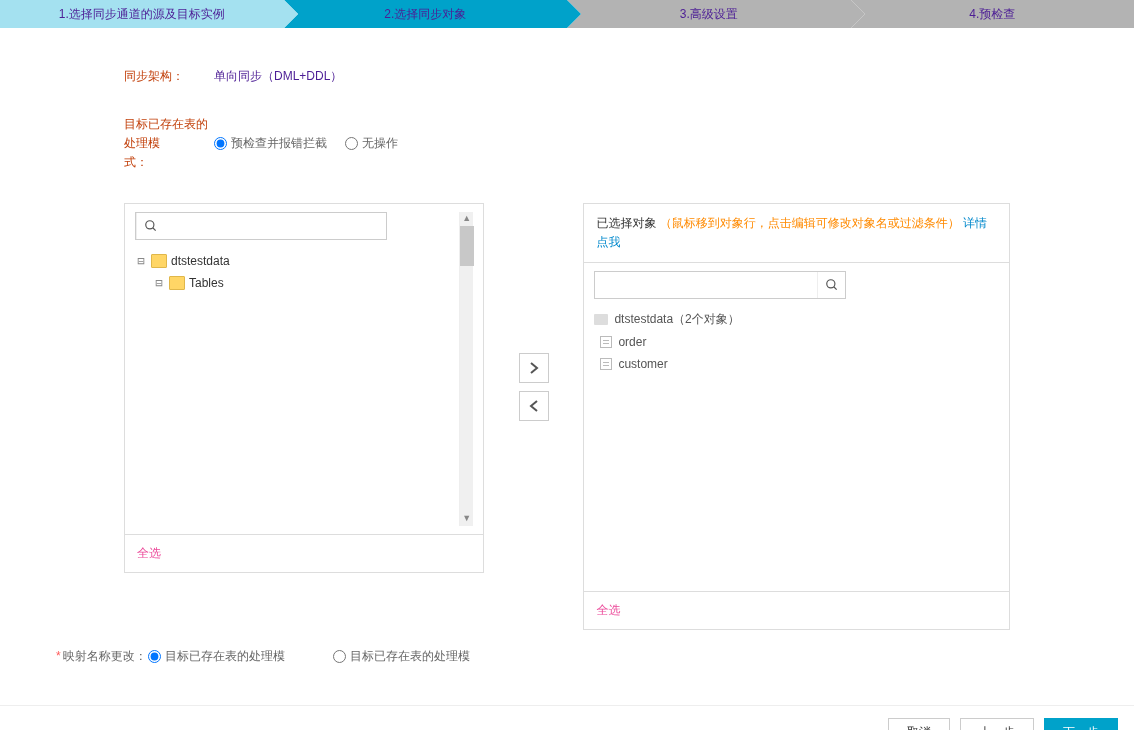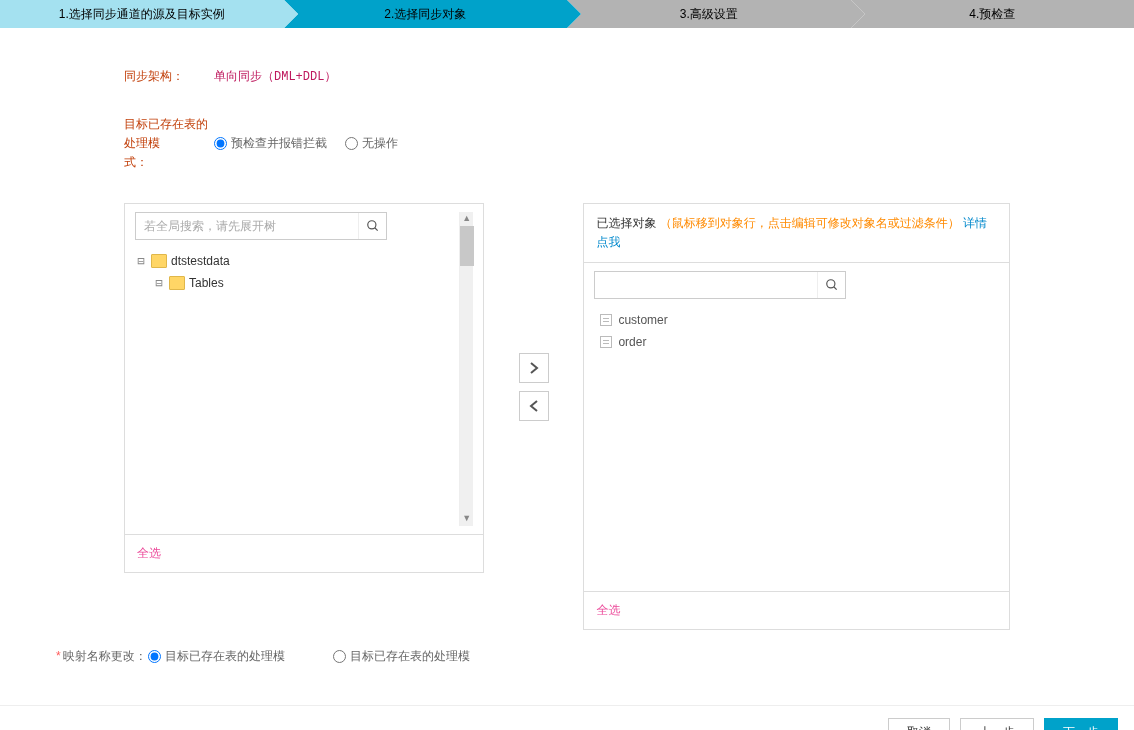--- a/index.html
+++ b/index.html
@@ -14,21 +14,21 @@
       display: flex;
       height: 28px;
       background: #fff;
     }
     .step {
       position: relative;
       flex: 1;
       height: 28px;
       line-height: 28px;
       text-align: center;
-      color: #000000;
+      color: #4c1d95;
       background: #b3b3b3;
       font-size: 12px;
     }
     .step.done { background: #a4e1f0; }
     .step.active { background: #00a2ca; }
     .step:not(:last-child)::after {
       content: "";
       position: absolute;
       right: -14px;
       top: 0;
@@ -49,21 +49,21 @@
       border-left: 14px solid #fff;
       z-index: 1;
     }
     .step.done::after { border-left-color: #a4e1f0; }
     .step.active::after { border-left-color: #00a2ca; }
 
     .form-area { padding: 40px 0 0 124px; }
     .form-row { display: flex; align-items: center; margin-bottom: 30px; font-size: 12px; color: #666; }
     .form-label { width: 90px; text-align: left; color: #c2410c; }
     .form-label.wrap { line-height: 1.6; }
-    .form-value { color: #be185d; font-family: Liberation Mono, monospace; }
+    .form-value { color: #4c1d95; }
     .radio-wrap { display: inline-flex; align-items: center; margin-left: 0; margin-right: 18px; }
     .radio-wrap input { margin-right: 4px; }
 
     .transfer-area {
       display: flex;
       align-items: flex-start;
       padding: 0 124px;
       gap: 0;
     }
     .panel {
@@ -194,21 +194,20 @@
     </label>
   </div>
 </div>
 
 <div class="transfer-area">
 
   <div class="panel">
     <div class="panel-body left-body">
       <div style="flex:1;">
         <div class="search-box">
-          <input type="text" placeholder="若全局搜索，请先展开树" style="">
           <span class="mag">
             <svg width="14" height="14" viewBox="0 0 24 24" fill="none" stroke="#555" stroke-width="2">
                 <circle cx="10" cy="10" r="7"></circle>
                 <line x1="20" y1="20" x2="15" y2="15"></line>
               </svg>
           </span>
         </div>
         <div class="tree">
           <div class="tree-row">
             <span class="tree-toggle">⊟</span>
@@ -257,27 +256,31 @@
       <div class="search-box" style="width:252px;">
         <input type="text" style="">
         <span class="mag">
           <svg width="14" height="14" viewBox="0 0 24 24" fill="none" stroke="#555" stroke-width="2">
               <circle cx="10" cy="10" r="7"></circle>
               <line x1="20" y1="20" x2="15" y2="15"></line>
             </svg>
         </span>
       </div>
       <div class="selected-list">
+        <div class="item">
+          <span class="db-icon"></span>
+          <span>dtstestdata（2个对象）</span>
+        </div>
+        <div class="item indent">
+          <span class="tbl-icon"></span>
+          <span>order</span>
+        </div>
         <div class="item indent">
           <span class="tbl-icon"></span>
           <span>customer</span>
-        </div>
-        <div class="item indent">
-          <span class="tbl-icon"></span>
-          <span>order</span>
         </div>
       </div>
     </div>
     <div class="panel-footer">
       <a href="#">全选</a>
     </div>
   </div>
 </div>
 
 <div class="mapping-row">

